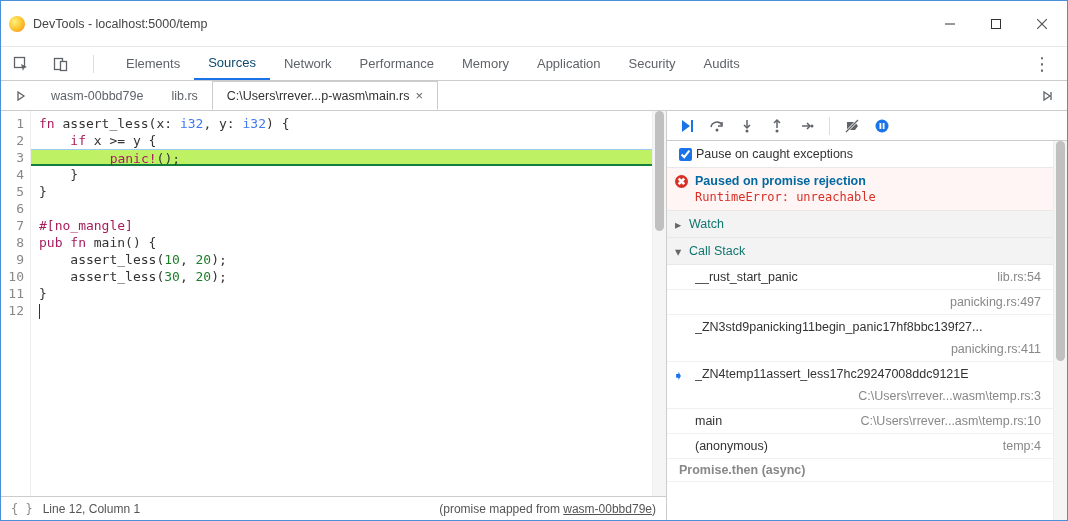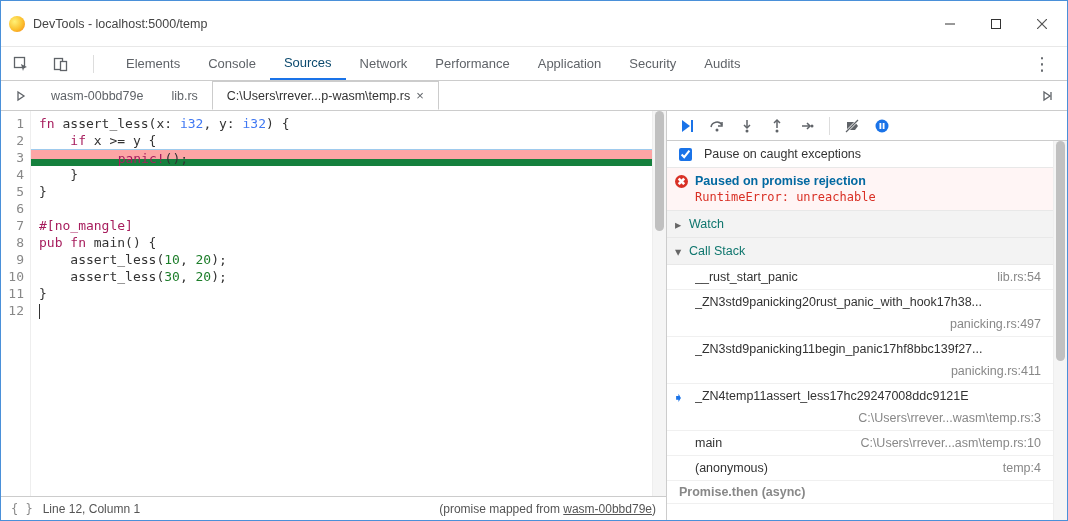--- a/index.html
+++ b/index.html
@@ -120,24 +120,24 @@
     user-select:none;
   }
   .codebody {
     flex:1;
     padding: 4px 0 0 8px;
     white-space: pre;
     position:relative;
   }
   .code-line { height:17px; }
   .code-line.hl {
-    background: #fca5a5;
+    background: #bef264;
     border-top: 1px solid #9ecaed;
-    border-bottom: 7px solid #15803d;
-    margin-left:-8px; padding-left:24px;
+    border-bottom: 2px solid #15803d;
+    margin-left:-8px; padding-left:16px;
   }
   .kw { color:#a71d5d; }
   .ty { color:#4078f2; }
   .num { color:#1c7d29; }
   .mac { color:#a71d5d; }
   .cursor { border-left:1px solid #333; display:inline-block; height:15px; vertical-align:middle; }
   .code-scroll {
     width:14px; background:#f5f5f5; border-left:1px solid #eee;
     position:relative;
   }
@@ -174,21 +174,21 @@
     width:14px; background:#f5f5f5; border-left:1px solid #eee; position:relative;
   }
   .right-scroll .thumb {
     position:absolute; top:0; left:2px; right:2px; height:220px; background:#c0c0c0; border-radius:6px;
   }
   .row {
     border-bottom:1px solid #e8e8e8;
     padding: 6px 10px 6px 28px;
     position:relative;
   }
-  .row.check { padding-left: 12px; display:flex; align-items:center; gap:12px; }
+  .row.check { padding-left: 12px; display:flex; align-items:center; gap:4px; }
   .row.check input { accent-color:#1a73e8; }
   .row.head {
     background:#f3f3f3;
     padding-left: 22px;
     color:#0f766e;
   }
   .row.head::before {
     content:"▸"; position:absolute; left:8px; color:#666;
   }
   .row.head.open::before { content:"▾"; }
@@ -267,24 +267,24 @@
   </div>
   <div class="iconbtn">
     <svg width="16" height="16" viewBox="0 0 16 16">
         <rect x="1.5" y="2.5" width="8" height="11" fill="none" stroke="#5f6368" stroke-width="1.3"></rect>
         <rect x="7.5" y="5.5" width="6" height="9" fill="#fff" stroke="#5f6368" stroke-width="1.3"></rect>
       </svg>
   </div>
   <div style="width:1px;height:18px;background:#ddd;margin:0 6px;"></div>
   <div id="mtabs" style="display:flex;">
       <div class="tab">Elements</div>
-      <div class="tab">Console</div>
       <div class="tab active">Sources</div>
       <div class="tab">Network</div>
       <div class="tab">Performance</div>
+      <div class="tab">Memory</div>
       <div class="tab">Application</div>
       <div class="tab">Security</div>
       <div class="tab">Audits</div>
     </div>
   <div class="spacer"></div>
   <div class="kebab">⋮</div>
 </div>
 
 <div class="subtabs">
   <div class="iconbtn">
@@ -293,21 +293,21 @@
       </svg>
   </div>
   <div id="stabs" style="display:flex;">
       <div class="stab">
         <span>wasm-00bbd79e</span>
       </div>
       <div class="stab">
         <span>lib.rs</span>
       </div>
       <div class="stab active">
-        <span>C:\Users\rrever...p-wasm\temp.rs</span>
+        <span>C:\Users\rrever...p-wasm\main.rs</span>
         <span class="closex">×</span>
       </div>
     </div>
   <div class="spacer"></div>
   <div class="iconbtn">
     <svg width="14" height="14" viewBox="0 0 14 14">
         <path d="M4 3 L10 7 L4 11 Z" fill="none" stroke="#5f6368" stroke-width="1.3"></path>
         <line x1="11" y1="3" x2="11" y2="11" stroke="#5f6368" stroke-width="1.3"></line>
       </svg>
   </div>
@@ -413,21 +413,20 @@
         </div>
         <div class="row head open">
           <span>Call Stack</span>
         </div>
         <div id="frames">
             <div class="frame">
               <div class="fname">__rust_start_panic</div>
               <div class="floc">lib.rs:54</div>
             </div>
             <div class="frame wide">
-              <div class="fname">_ZN3std9panicking20rust_panic_with_hook17h38...</div>
               <div class="floc">panicking.rs:497</div>
             </div>
             <div class="frame wide">
               <div class="fname">_ZN3std9panicking11begin_panic17hf8bbc139f27...</div>
               <div class="floc">panicking.rs:411</div>
             </div>
             <div class="frame wide">
               <span class="arrow">➧</span>
               <div class="fname">_ZN4temp11assert_less17hc29247008ddc9121E</div>
               <div class="floc">C:\Users\rrever...wasm\temp.rs:3</div>

